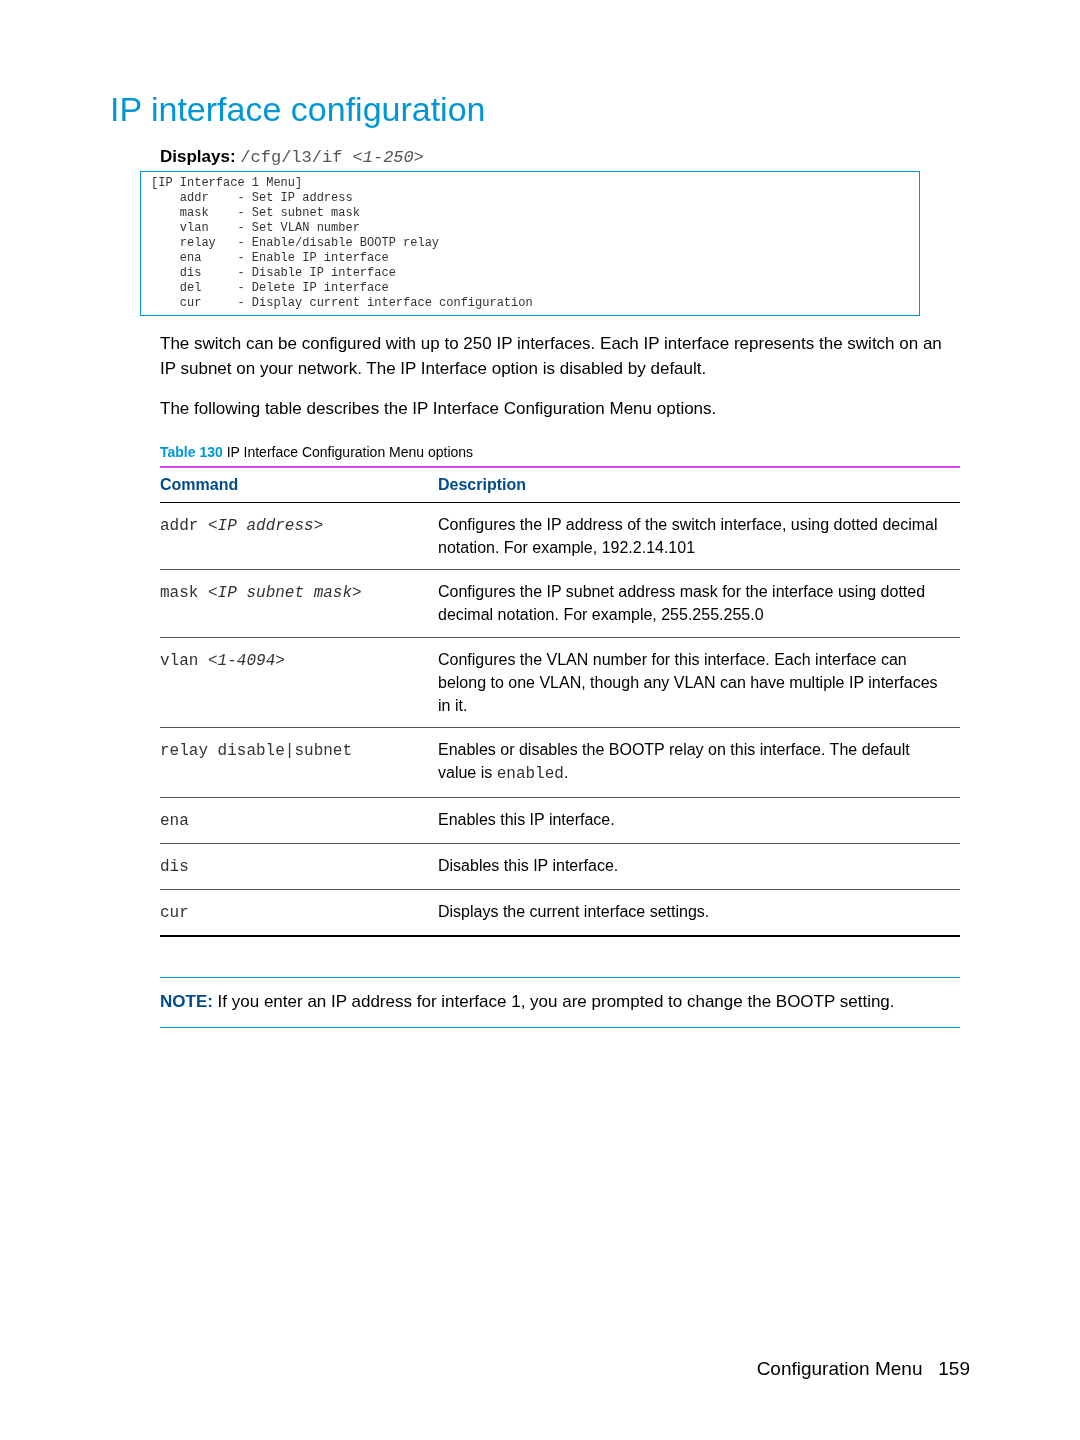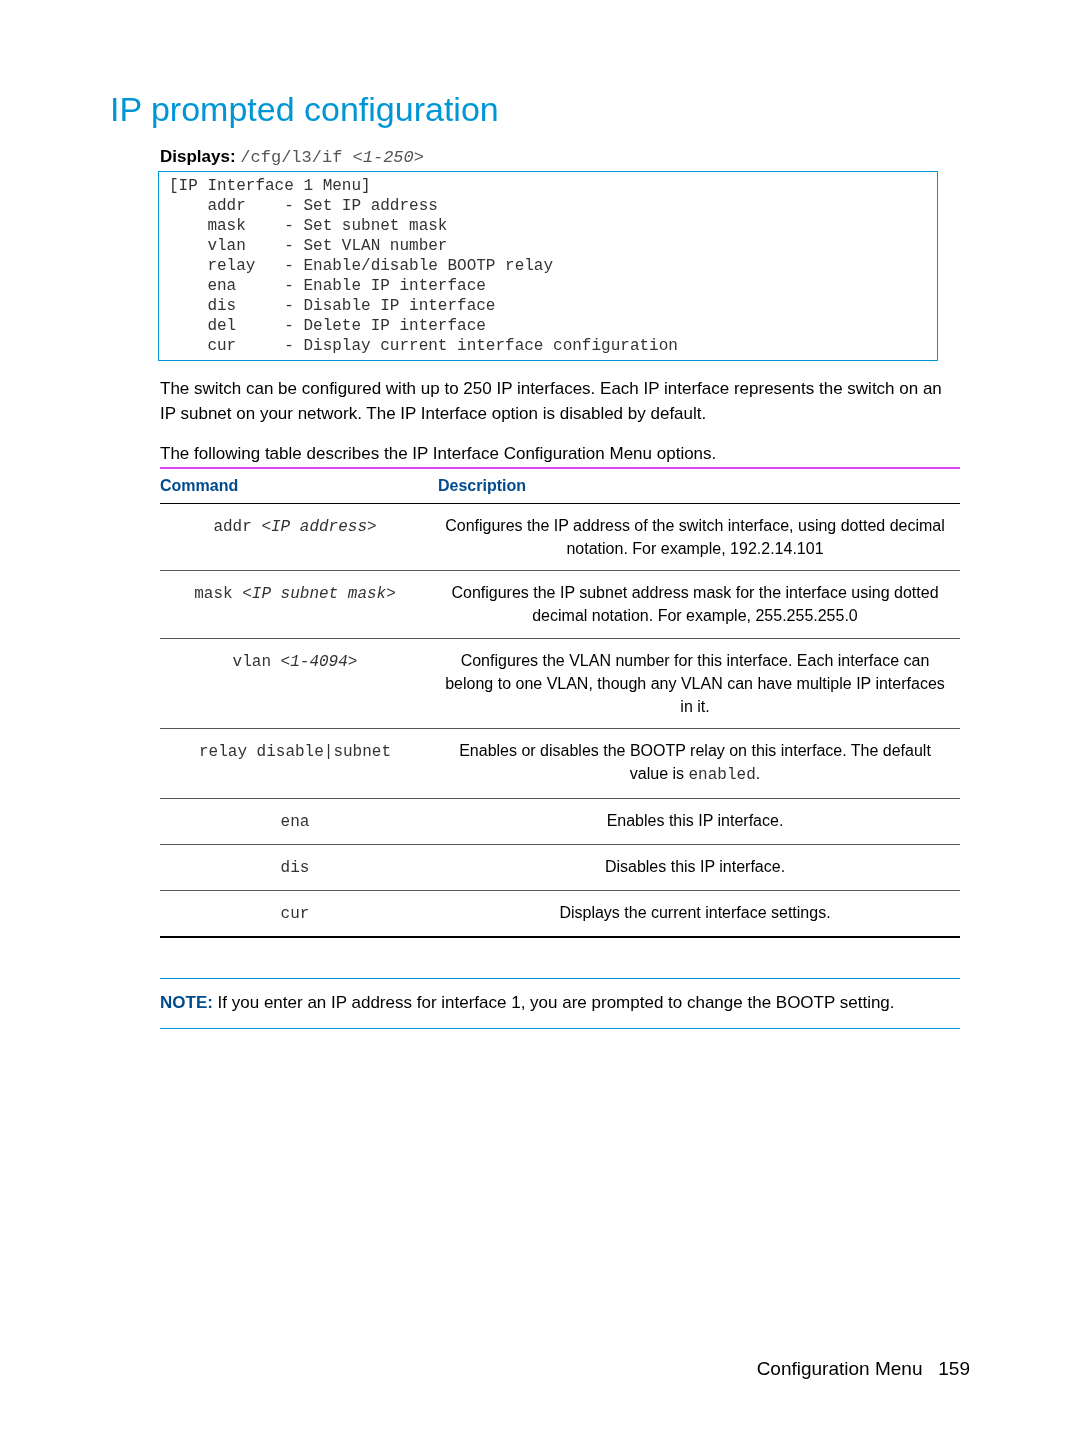--- a/index.html
+++ b/index.html
@@ -34,25 +34,25 @@
   .cmd-path {
     font-family: "Courier New", monospace;
     color: #555;
   }
   .cmd-arg {
     font-family: "Courier New", monospace;
     font-style: italic;
     color: #555;
   }
   .codebox {
-    margin-left: 48px;
+    margin-left: 30px;
     border: 1px solid #0096d6;
     padding: 4px 10px 4px 10px;
     font-family: "Courier New", monospace;
-    font-size: 16px;
+    font-size: 12px;
     line-height: 1.25;
     white-space: pre;
     color: #333;
     width: 780px;
     box-sizing: border-box;
   }
   .para {
     margin: 16px 0 0 50px;
     font-size: 17px;
     line-height: 1.45;
@@ -81,21 +81,20 @@
     color: #004b8d;
     font-weight: 700;
     padding: 8px 8px 8px 0;
   }
   table.opts th.cmd-col { width: 270px; }
   table.opts tbody td {
     padding: 10px 8px 10px 0;
     vertical-align: top;
     border-bottom: 1px solid #555;
     line-height: 1.45;
-    text-align: center;
   }
   table.opts tbody tr:last-child td {
     border-bottom: 2px solid #000;
   }
   .mono { font-family: "Courier New", monospace; color: #333; }
   .ital { font-style: italic; }
   .note-wrap {
     margin: 40px 0 0 50px;
     width: 800px;
     border-top: 1px solid #0096d6;
@@ -110,40 +109,43 @@
     bottom: 60px;
     right: 110px;
     font-size: 19px;
   }
 </style>
 </head>
 <body>
 
 <div class="page">
 
-  <h1 class="title">IP prompted configuration</h1>
+  <h1 class="title">IP interface configuration</h1>
 
   <div class="cmd-line">
     <span class="cmd-label">Displays:</span>
     <span class="cmd-path">/cfg/l3/if </span><span class="cmd-arg">&lt;1-250&gt;</span>
   </div>
 
   <div class="codebox">[IP Interface 1 Menu]
     addr    - Set IP address
     mask    - Set subnet mask
     vlan    - Set VLAN number
     relay   - Enable/disable BOOTP relay
     ena     - Enable IP interface
     dis     - Disable IP interface
     del     - Delete IP interface
     cur     - Display current interface configuration</div>
 
   <div class="para">The switch can be configured with up to 250 IP interfaces. Each IP interface represents the switch on an IP subnet on your network. The IP Interface option is disabled by default.</div>
   <div class="para">The following table describes the IP Interface Configuration Menu options.</div>
 
+  <div class="table-caption">
+    <span class="tnum">Table 130</span><span>  IP Interface Configuration Menu options</span>
+  </div>
 
   <table class="opts">
     <thead>
       <tr>
         <th class="cmd-col">Command</th>
         <th>Description</th>
       </tr>
     </thead>
     <tbody>
       <tr>

